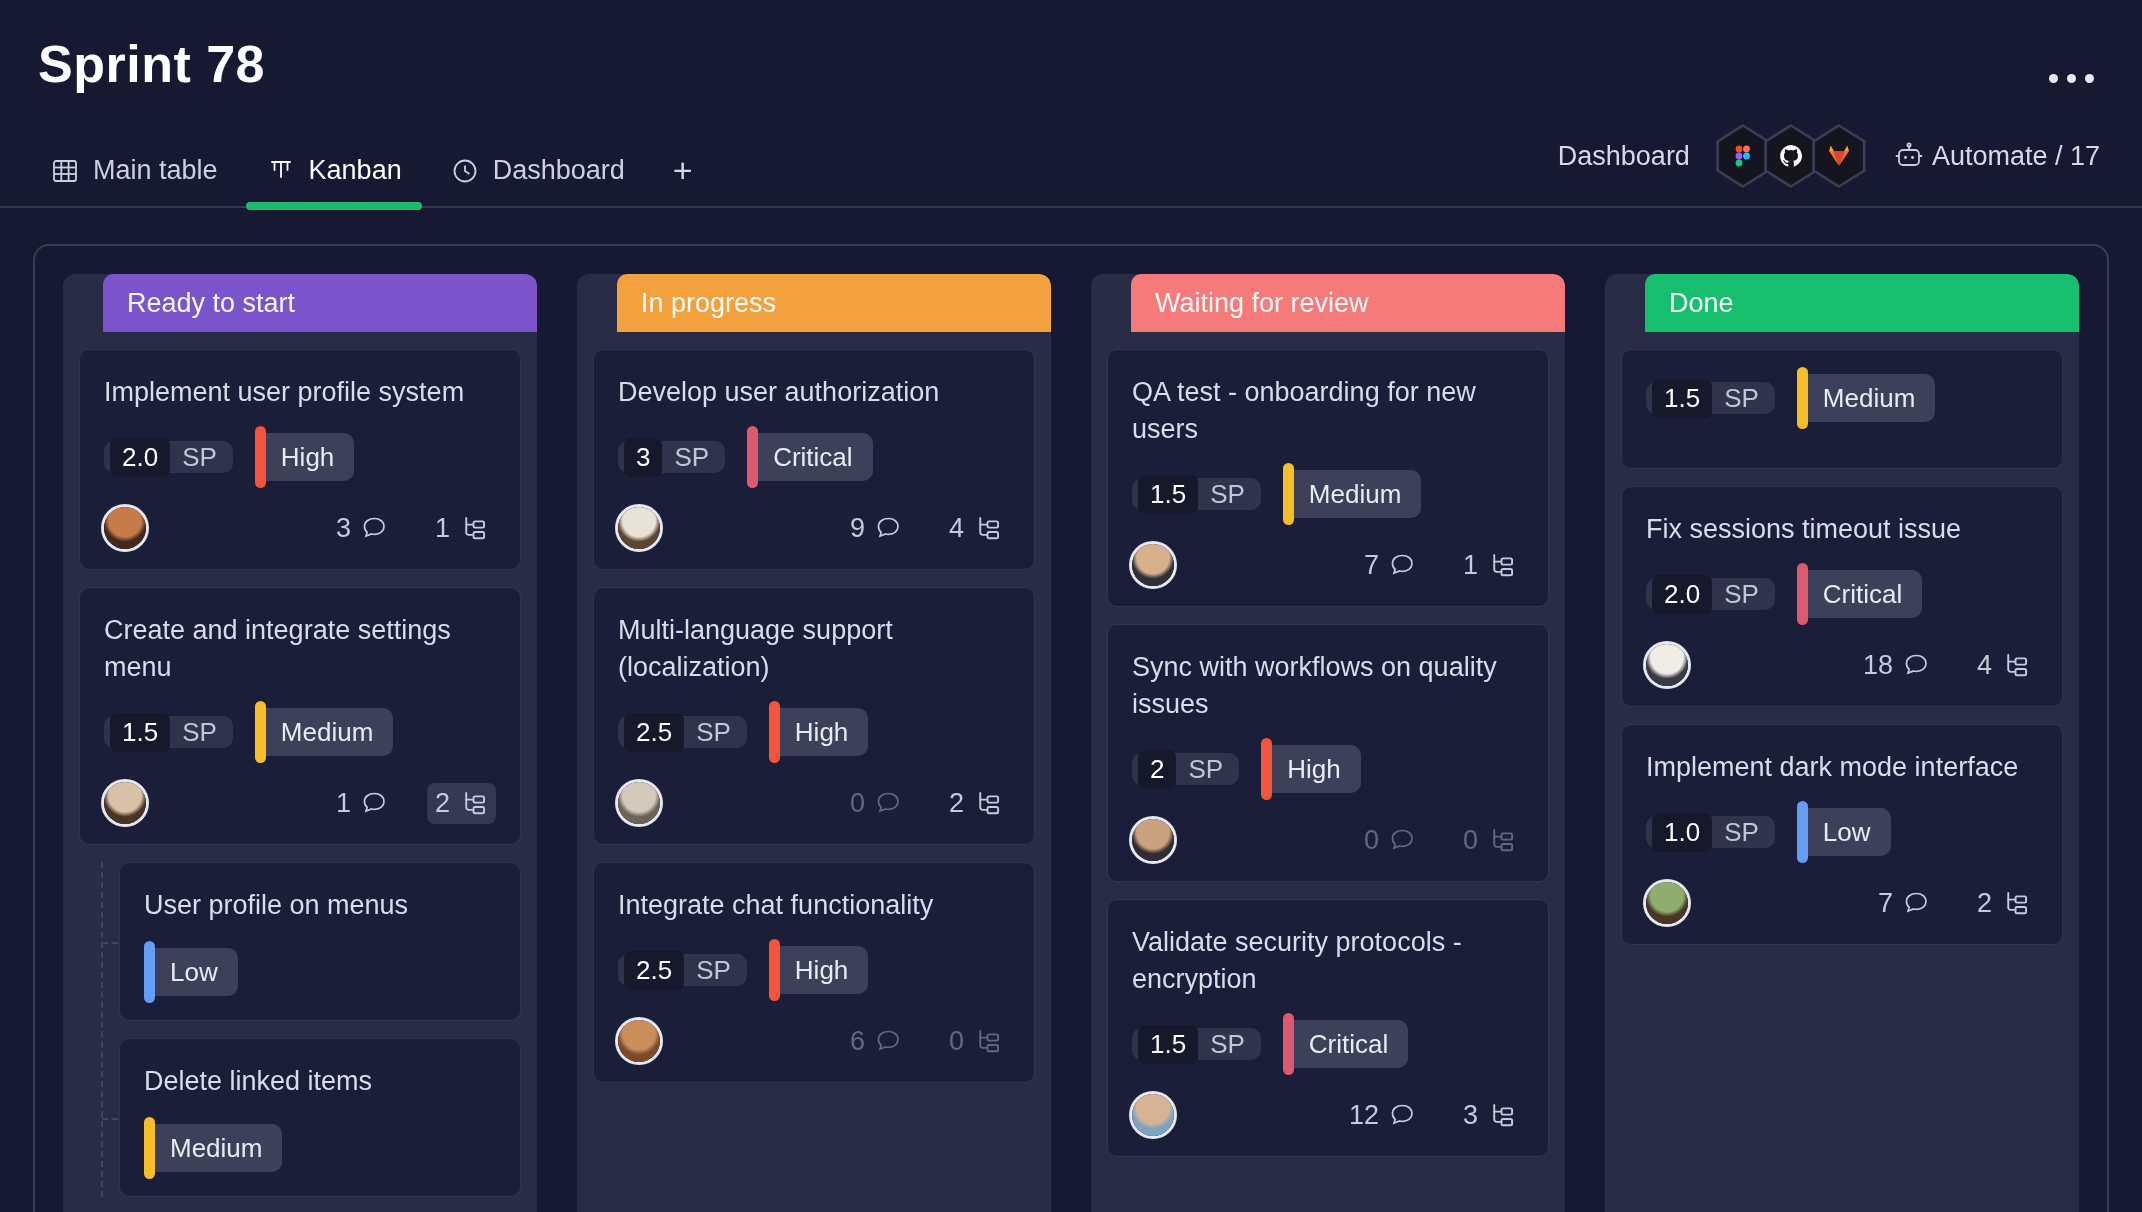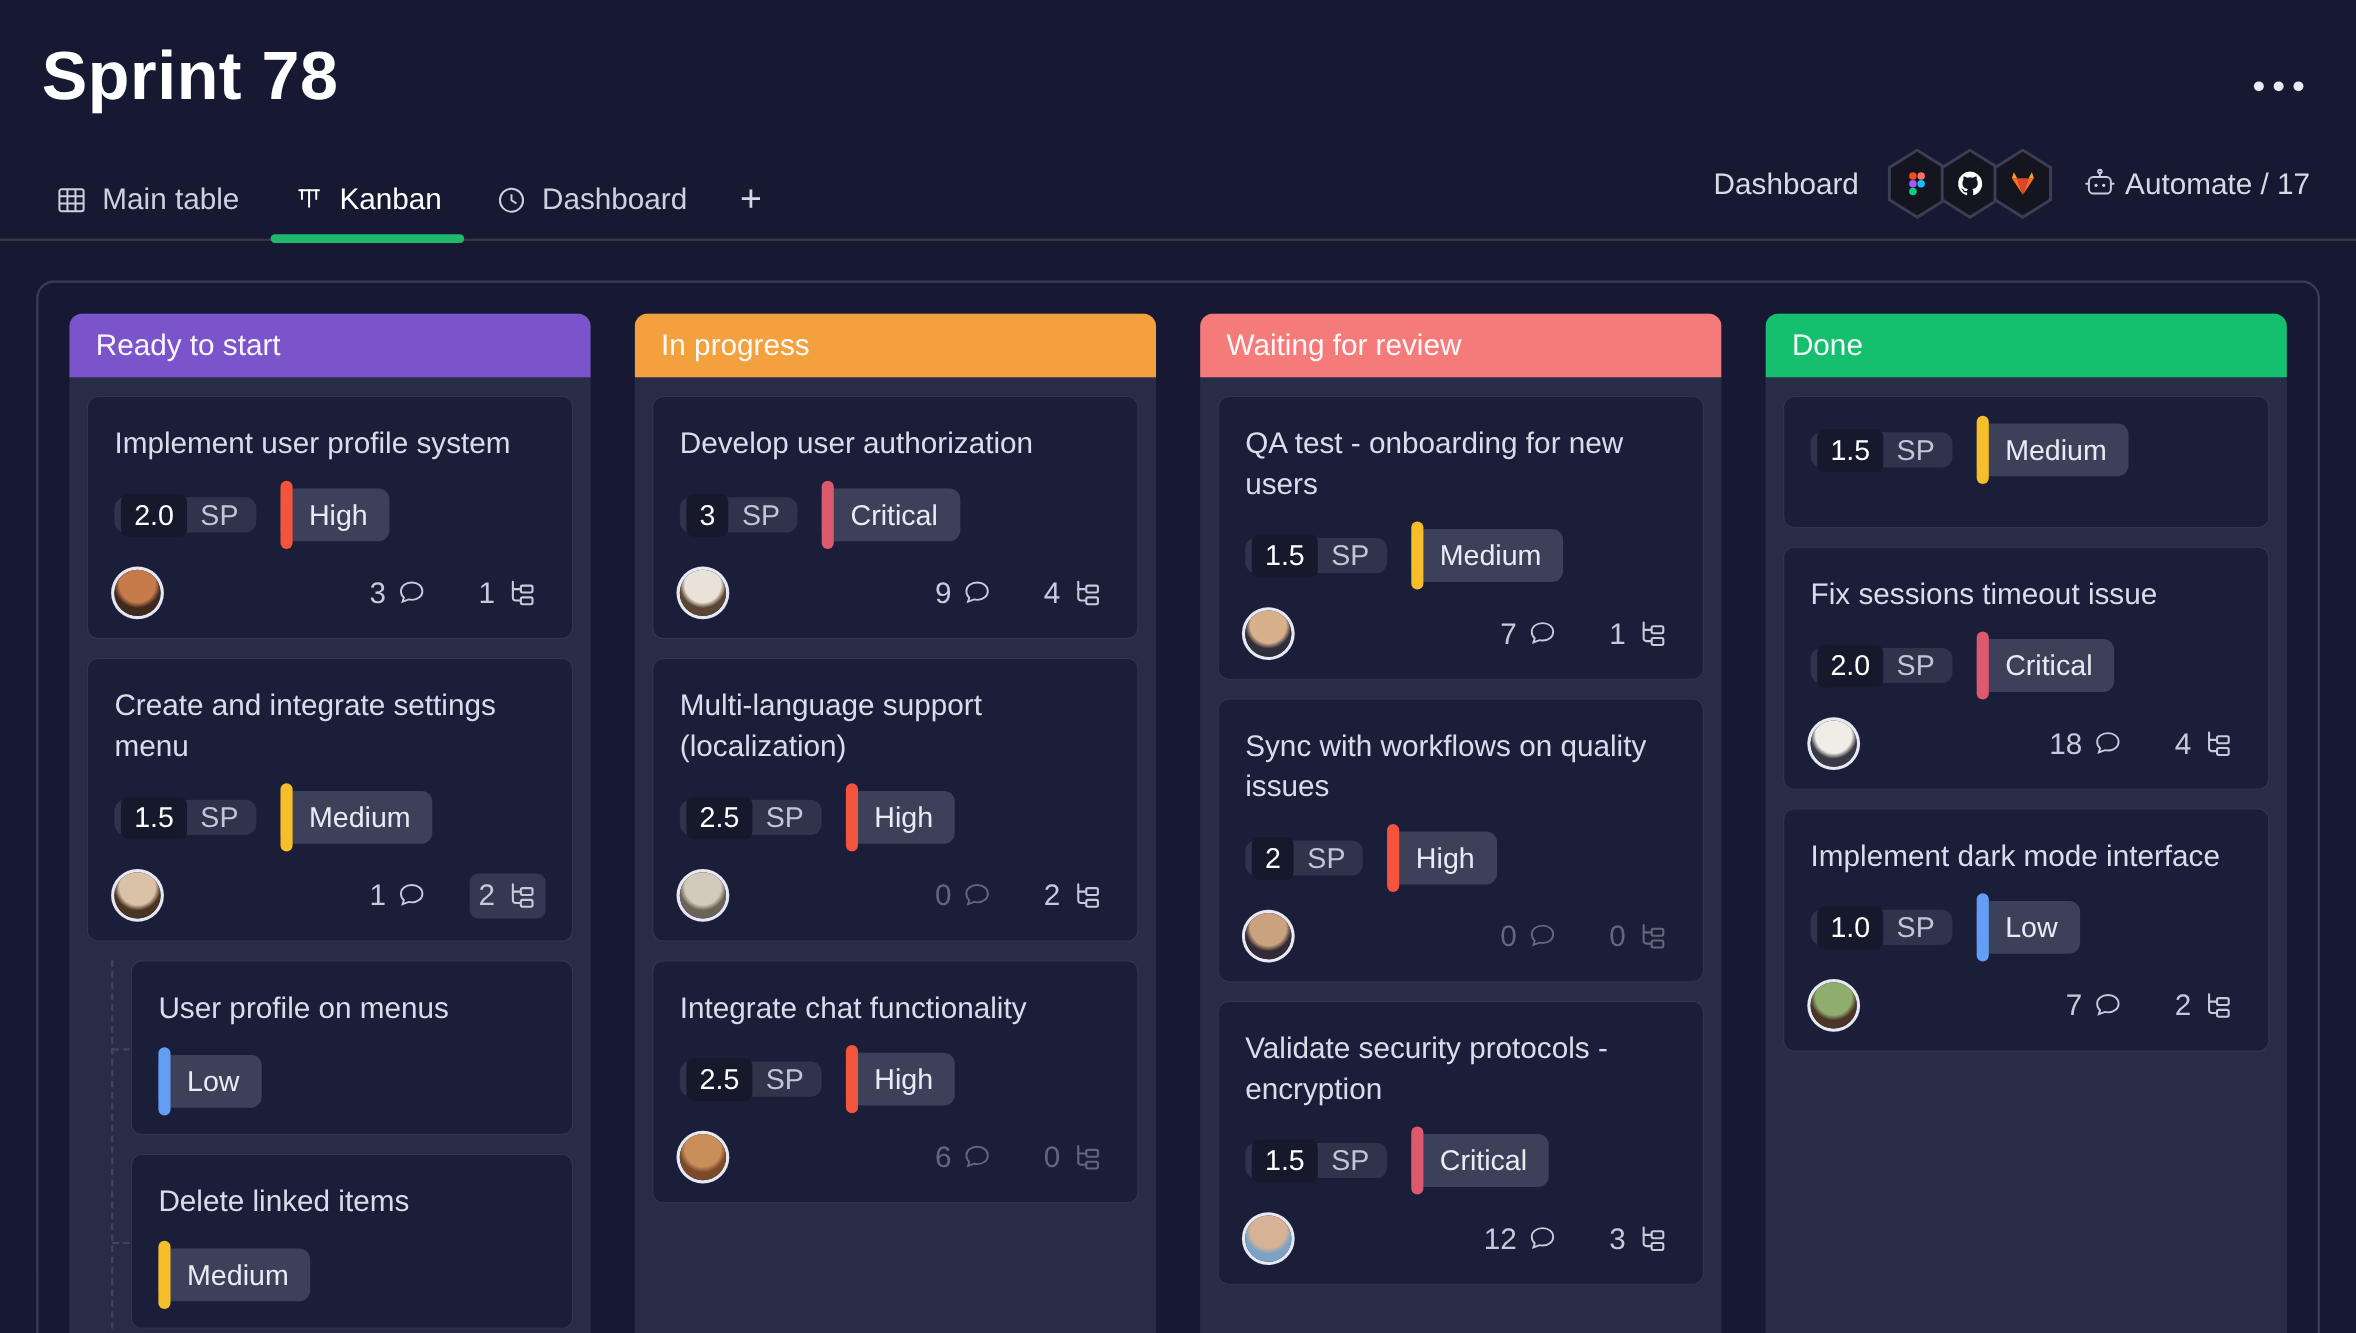--- a/index.html
+++ b/index.html
@@ -3,21 +3,21 @@
 <meta charset="utf-8">
 <style>
   * { margin:0; padding:0; box-sizing:border-box; }
   html,body { width:2142px; height:1212px; overflow:hidden; }
   body {
     background:#171932;
     font-family:"Liberation Sans", sans-serif;
     color:#d9dcea;
   }
   .topbar { display:flex; justify-content:space-between; align-items:flex-start; padding:34px 48px 0 38px; }
-  .page-title { font-size:62px; font-weight:700; color:#ffffff; letter-spacing:.5px; }
+  .page-title { font-size:52px; font-weight:700; color:#ffffff; letter-spacing:.5px; }
   .menu-dots { display:flex; gap:9px; margin-top:40px; cursor:pointer; }
   .menu-dots span { width:9px; height:9px; border-radius:50%; background:#e9ebf4; display:block; }
 
   .tabbar { display:flex; justify-content:space-between; align-items:flex-end; margin-top:30px; padding:0 42px 0 26px; border-bottom:2px solid #34374d; }
   .tabs { display:flex; align-items:flex-end; }
   .tab { position:relative; display:flex; align-items:center; gap:13px; padding:14px 24px 20px 24px; font-size:27px; color:#ccd0df; cursor:pointer; }
   .tab svg { width:30px; height:30px; stroke:#ccd0df; fill:none; stroke-width:1.8; }
   .tab.active { color:#ffffff; }
   .tab.active svg { stroke:#ffffff; }
   .tab.active::after { content:""; position:absolute; left:4px; right:4px; bottom:-4px; height:8px; border-radius:5px; background:#1fb96e; }
@@ -27,21 +27,21 @@
   .hex-row { display:flex; margin:0 2px; }
   .hex { width:58px; height:64px; clip-path:polygon(50% 0%,96% 26%,96% 74%,50% 100%,4% 74%,4% 26%); background:#3b3e55; display:flex; align-items:center; justify-content:center; margin-left:-10px; cursor:pointer; }
   .hex:first-child { margin-left:0; }
   .hex-in { width:52px; height:58px; clip-path:polygon(50% 0%,96% 26%,96% 74%,50% 100%,4% 74%,4% 26%); background:#14151f; display:flex; align-items:center; justify-content:center; }
   .automate { display:flex; align-items:center; gap:6px; cursor:pointer; }
   .automate svg { width:34px; height:34px; stroke:#c9ccdb; fill:none; stroke-width:1.8; }
 
   .board { margin:36px 33px 0 33px; height:1010px; border:2px solid #3a3d55; border-radius:16px;
            padding:28px; display:grid; grid-template-columns:repeat(4,1fr); gap:40px; }
   .column { background:#292c46; border-radius:12px; overflow:hidden; display:flex; flex-direction:column; }
-  .col-header { height:58px; border-radius:10px 10px 0 0; display:flex; align-items:center; padding:0 24px; font-size:27px; font-weight:500; color:rgba(255,255,255,.95); cursor:pointer; flex:none; }
+  .col-header { height:58px; border-radius:10px 10px 0 0; display:flex; align-items:center; padding:0 24px; font-size:27px; font-weight:500; color:rgba(255,255,255,.95); cursor:pointer; flex:none;margin-left:40px; }
   .col-body { padding:17px 16px; flex:1; }
 
   .card { background:#1b1e38; border:1.5px solid #32354e; border-radius:10px; padding:24px 24px 20px 24px; margin-bottom:17px; cursor:pointer; }
   .card-title { font-size:27px; line-height:37px; color:#d9dcea; margin-bottom:22px; }
   .badges { display:flex; align-items:center; gap:22px; margin-bottom:26px; }
   .sp-badge { display:flex; align-items:center; background:#30334c; border-radius:10px; padding:6px 16px 6px 6px; height:32px; }
   .sp-num { background:#16182c; border-radius:7px; padding:4px 12px; font-size:26px; color:#ffffff; }
   .sp-label { font-size:26px; color:#c2c5d6; margin-left:12px; }
   .prio-badge { position:relative; display:flex; align-items:center; height:48px; border-radius:10px; background:#3c4059; padding:0 20px 0 26px; }
   .prio-bar { position:absolute; left:0; top:-7px; bottom:-7px; width:11px; border-radius:6px; background:#888; }

